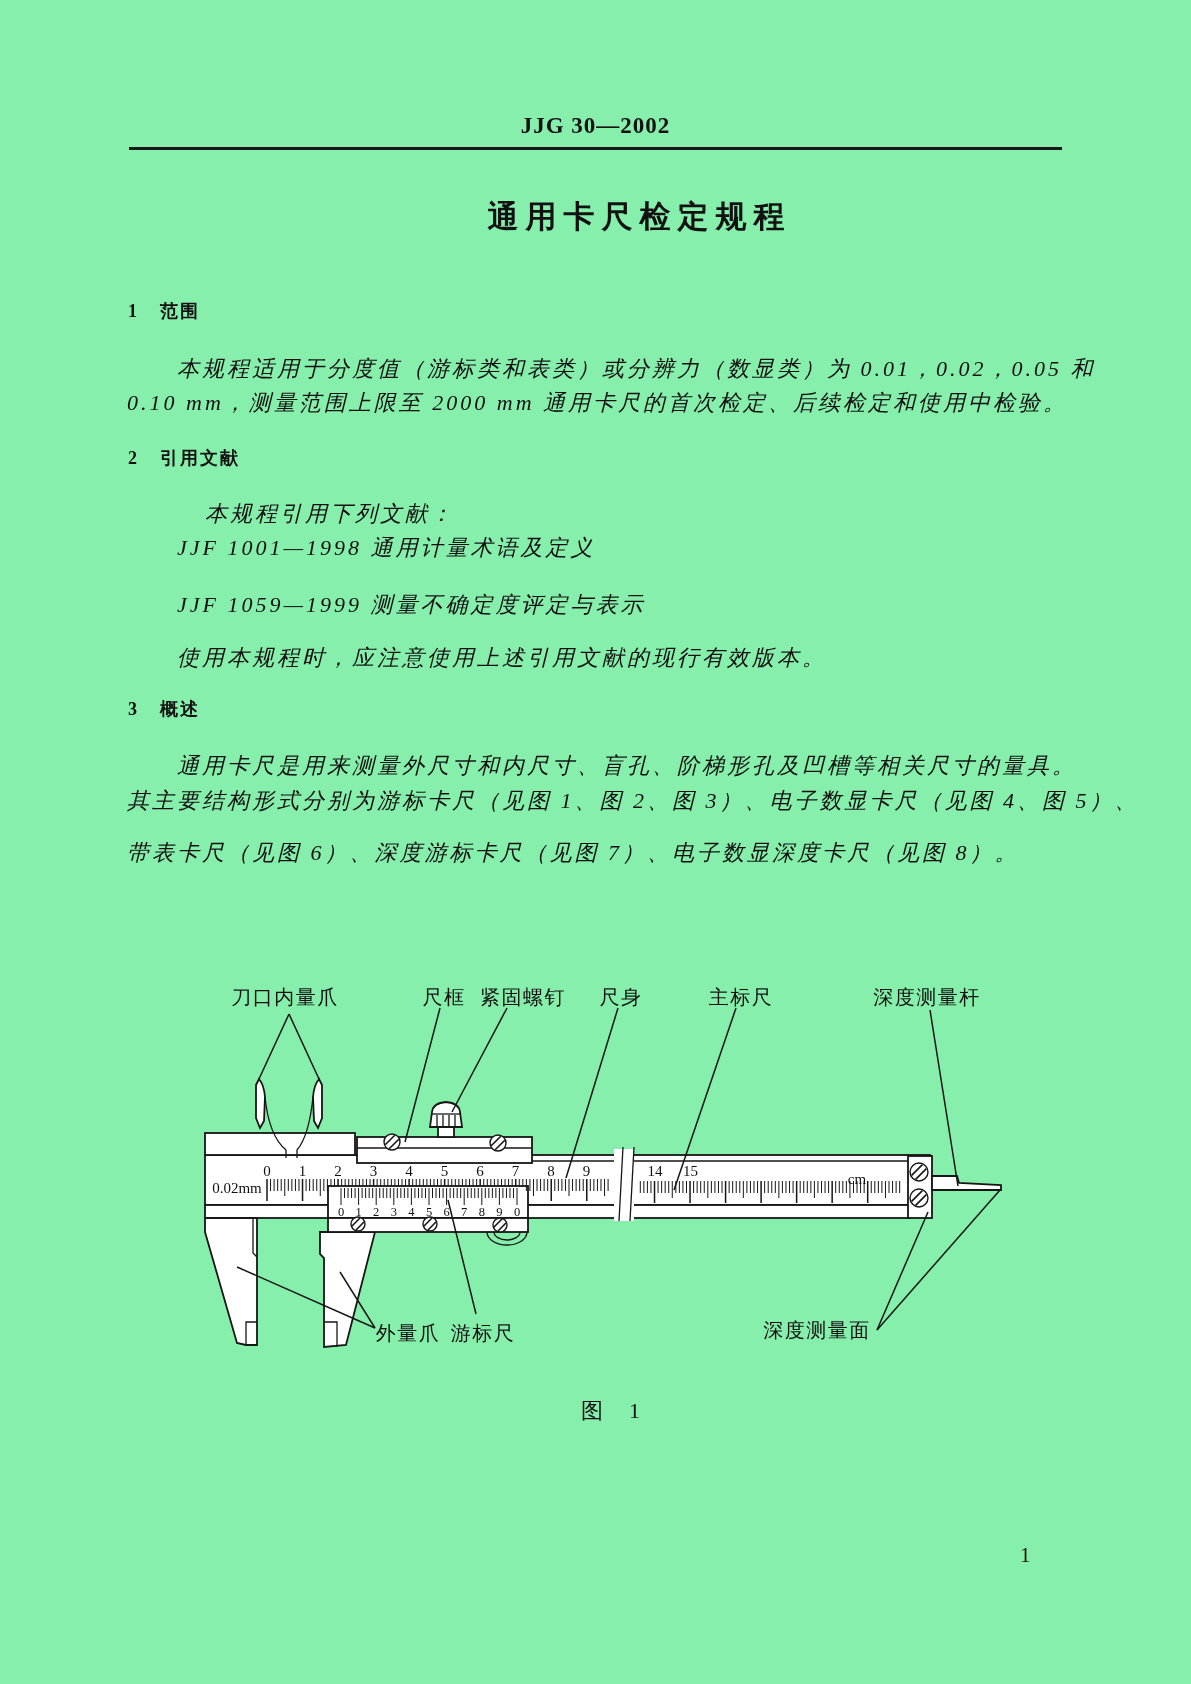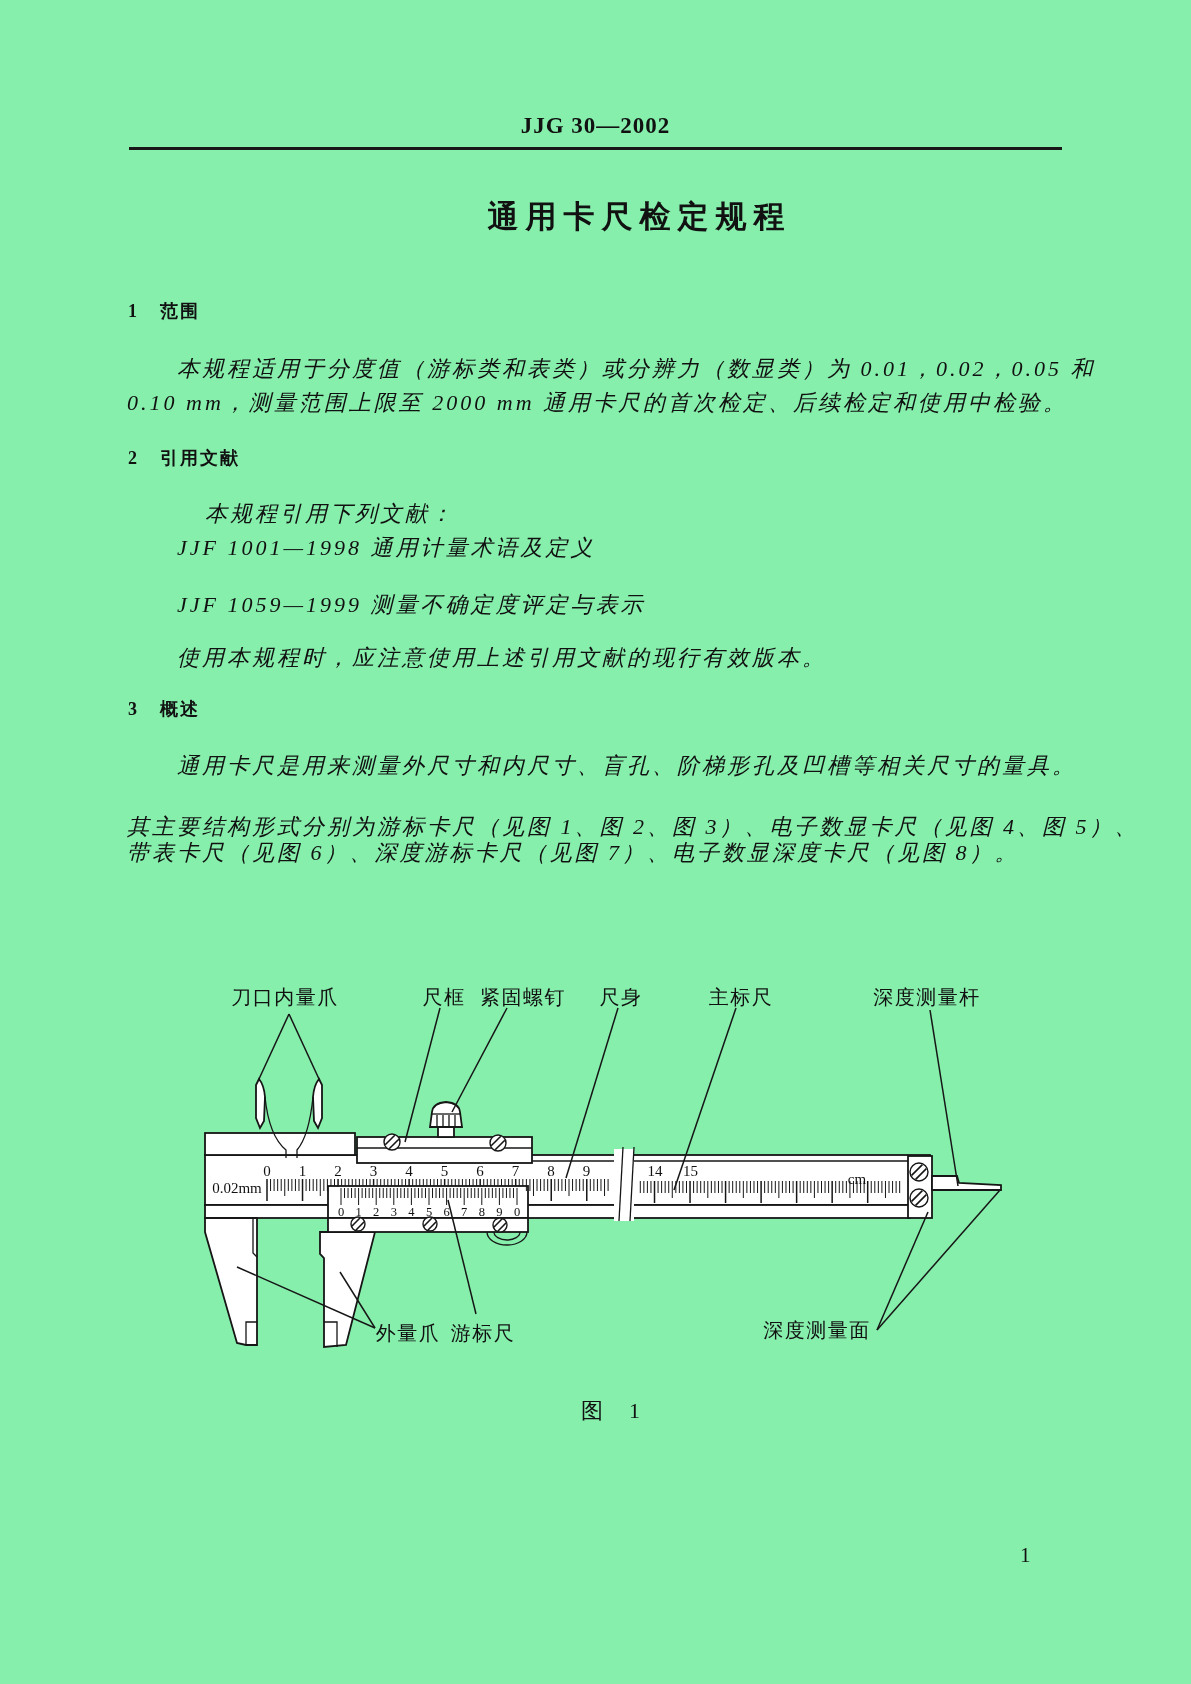--- a/index.html
+++ b/index.html
@@ -52,21 +52,21 @@
   </div>
   <div class="abs body-line indent" style="top:499px;margin-left:28px;">本规程引用下列文献：</div>
   <div class="abs body-line indent" style="top:533px;">JJF 1001—1998 通用计量术语及定义</div>
   <div class="abs body-line indent" style="top:545px;margin-top:45px;">JJF 1059—1999 测量不确定度评定与表示</div>
   <div class="abs body-line indent" style="top:643px;">使用本规程时，应注意使用上述引用文献的现行有效版本。</div>
 
   <div class="abs sec-head" style="top:697px;">
     <span class="num">3</span><span>概述</span>
   </div>
   <div class="abs body-line indent" style="top:751px;">通用卡尺是用来测量外尺寸和内尺寸、盲孔、阶梯形孔及凹槽等相关尺寸的量具。</div>
-  <div class="abs body-line flush" style="top:786px;margin-top:26px;">其主要结构形式分别为游标卡尺（见图 1、图 2、图 3）、电子数显卡尺（见图 4、图 5）、</div>
+  <div class="abs body-line flush" style="top:786px;">其主要结构形式分别为游标卡尺（见图 1、图 2、图 3）、电子数显卡尺（见图 4、图 5）、</div>
   <div class="abs body-line flush" style="top:838px;">带表卡尺（见图 6）、深度游标卡尺（见图 7）、电子数显深度卡尺（见图 8）。</div>
 
   <svg id="fig" class="abs" style="top:880px;left:150px;" width="900" height="500" viewBox="150 880 900 500">
 
     <rect class="part" x="205" y="1155" width="725" height="50"></rect>
     <rect class="part" x="205" y="1205" width="705" height="13"></rect>
     <rect class="part" x="205" y="1133" width="150" height="22"></rect>
     <line class="thin" x1="532" y1="1161" x2="908" y2="1161"></line>
 
     <path class="part" d="M205,1218 L205,1232 L237,1343 L246,1345 L257,1345 L257,1218 Z"></path>

